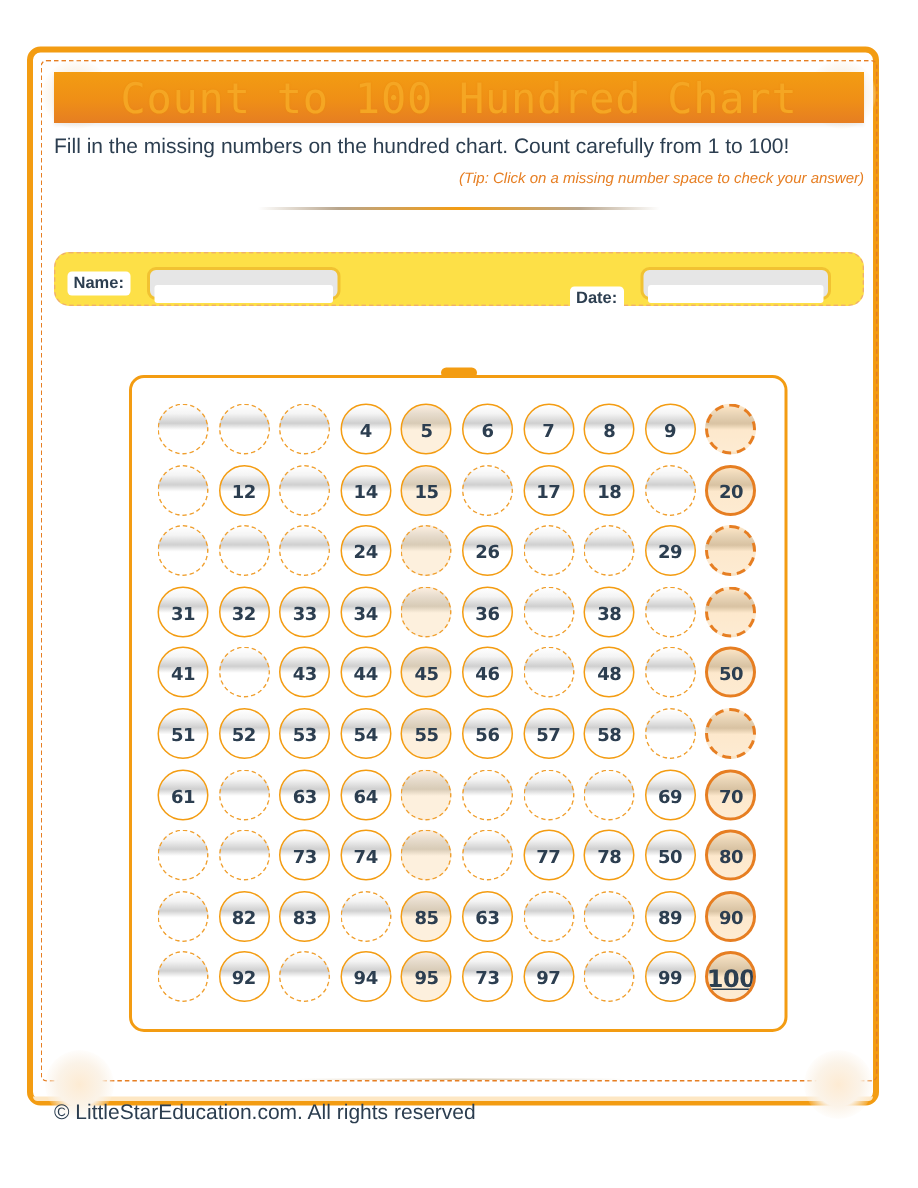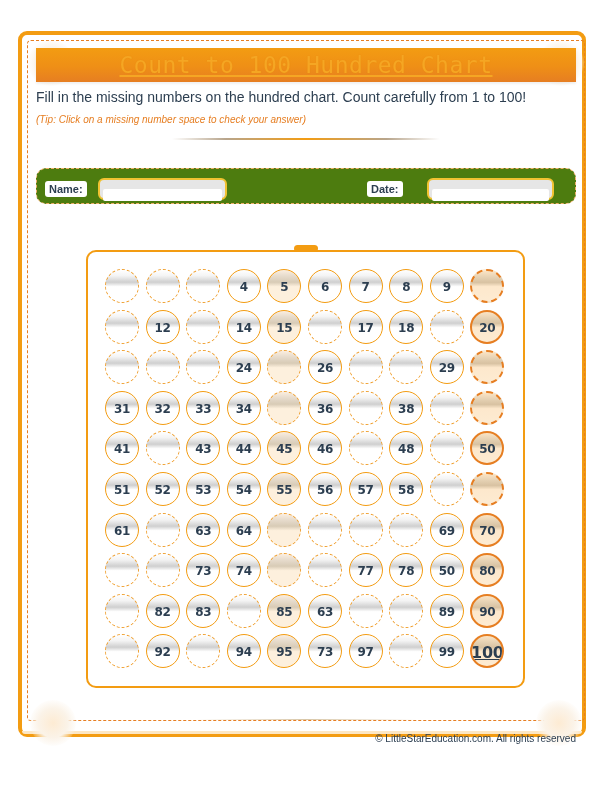--- a/index.html
+++ b/index.html
@@ -22,38 +22,38 @@
   }
   .glow { position: absolute; width: 46px; height: 46px; border-radius: 50%;
     background: radial-gradient(circle, #fdebd3 0%, #fbf3e8 45%, rgba(255,255,255,0) 75%); }
   .header {
     position: absolute; left: 36px; top: 48px; width: 540px; height: 34px;
     background: linear-gradient(180deg, #f39c12 0%, #ef8f16 55%, #e67e22 100%);
     display: flex; align-items: center; justify-content: center;
     box-shadow: 0 2px 2px rgba(0,0,0,0.06);
   }
   .header h1 {
-    margin: 0; font-family: "DejaVu Sans Mono", monospace; font-size: 23px; font-weight: normal;
-    color: #f5a623; letter-spacing: 0.5px; text-shadow: 0 0 1px #e88a10; text-decoration: underline;
+    margin: 0; font-family: "DejaVu Sans Mono", monospace; font-size: 28px; font-weight: normal;
+    color: #f5a623; letter-spacing: 0.5px; text-shadow: 0 0 1px #e88a10;
   }
   .instructions {
     position: absolute; left: 36px; top: 89px; width: 540px; text-align: left;
     font-size: 14px; color: #2c3e50; font-family: "Liberation Sans", sans-serif;
   }
   .tip {
-    position: absolute; left: 36px; top: 114px; width: 540px; text-align: left;
+    position: absolute; left: 36px; top: 114px; width: 540px; text-align: right;
     font-size: 10px; font-style: italic; color: #e67e22; font-family: "Liberation Sans", sans-serif;
   }
   .divider {
     position: absolute; left: 172px; top: 138px; width: 268px; height: 2px;
     background: linear-gradient(90deg, rgba(255,255,255,0) 0%, #b8a58c 20%, #f39c12 50%, #b8a58c 80%, rgba(255,255,255,0) 100%);
   }
   .namebar {
     position: absolute; left: 36px; top: 168px; width: 540px; height: 36px;
-    border: 1px dashed #f0b06a; border-radius: 10px; background: #4d7c0f; box-sizing: border-box;
+    border: 1px dashed #f0b06a; border-radius: 10px; background: #fde047; box-sizing: border-box;
   }
   .lbl {
     position: absolute; top: 12px; font-size: 11px; font-weight: bold; color: #2c3e50;
     font-family: "Liberation Sans", sans-serif; background: #fff; padding: 2px 4px; border-radius: 3px;
   }
   .field {
     position: absolute; top: 9px; height: 22px; box-sizing: border-box;
     border: 2px solid #f1c232; border-radius: 6px; background: #e6e6e6; padding: 3px;
   }
   .field input {
@@ -86,22 +86,22 @@
   .cell span {
     font-family: "DejaVu Sans", sans-serif; font-weight: bold; font-size: 12px; color: #2c3e50;
     position: relative; top: 1px; letter-spacing: -0.3px;
   }
   .cell.c10 span.three { font-size: 16px; text-decoration: underline; }
   .footer-line {
     position: absolute; left: 196px; top: 719px; width: 220px; height: 1px;
     background: linear-gradient(90deg, rgba(255,255,255,0), #d9c7a8, rgba(255,255,255,0));
   }
   .footer {
-    position: absolute; left: 36px; top: 733px; width: 540px; text-align: right;
-    font-size: 10px; color: #2c3e50; font-family: "Liberation Sans", sans-serif;
+    position: absolute; left: 36px; top: 733px; width: 540px; text-align: left;
+    font-size: 14px; color: #2c3e50; font-family: "Liberation Sans", sans-serif;
   }
 </style>
 </head>
 <body>
 
 <div class="frame"></div>
 <div class="inner"></div>
 
 <div class="glow" style="left:28px;top:40px;"></div>
 <div class="glow" style="left:538px;top:40px;"></div>
@@ -114,21 +114,21 @@
 
 <div class="instructions">Fill in the missing numbers on the hundred chart. Count carefully from 1 to 100!</div>
 <div class="tip">(Tip: Click on a missing number space to check your answer)</div>
 <div class="divider"></div>
 
 <div class="namebar">
   <span class="lbl" style="left:8px;">Name:</span>
   <div class="field" style="left:61px;width:129px;">
     <input type="text" value="" style="">
   </div>
-  <span class="lbl" style="left:330px;">Date:</span>
+  <span class="lbl" style="left:343px;margin-top:10px;">Date:</span>
   <div class="field" style="left:390px;width:127px;">
     <input type="text" value="" style="">
   </div>
 </div>
 
 <div class="panel"></div>
 <div class="panel-tab"></div>
 
 <div class="grid" id="grid">
     <div class="cell missing"></div>

